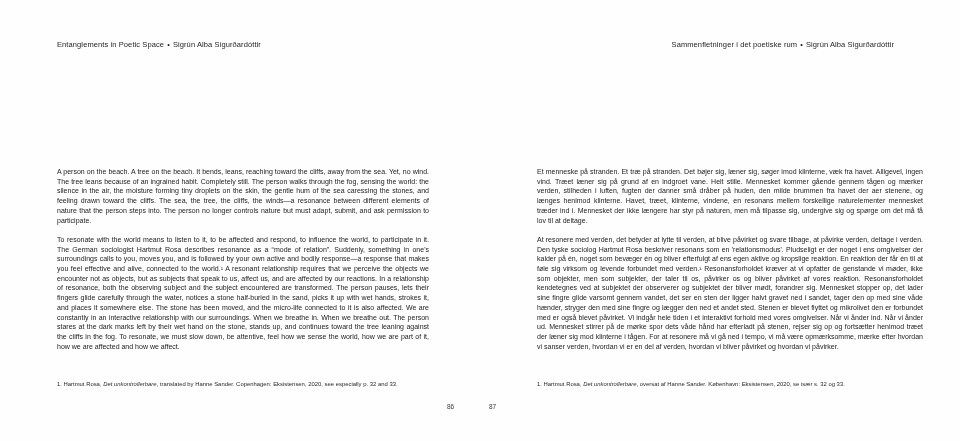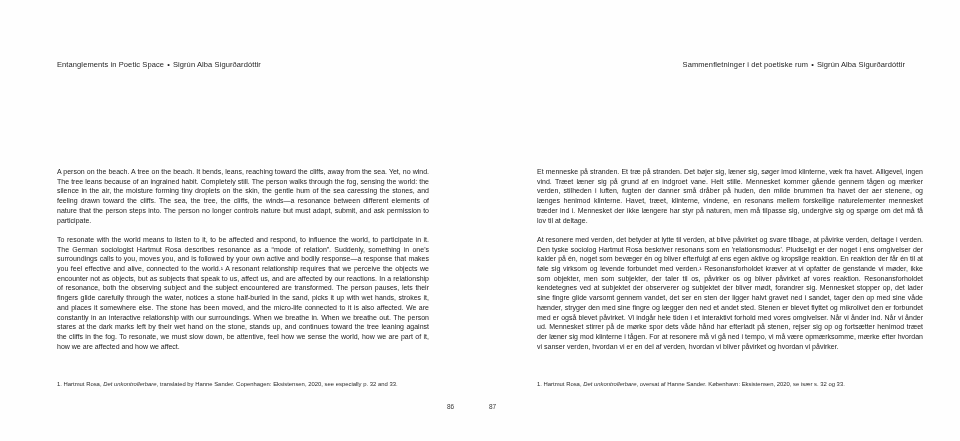--- a/index.html
+++ b/index.html
@@ -16,24 +16,23 @@
     color: #1f1f1f;
     overflow: hidden;
   }
   .running-head {
     position: absolute;
     top: 40px;
     font-size: 7.5px;
     letter-spacing: 0.1px;
     white-space: nowrap;
     color: #1f1f1f;
-    margin-top: 20px;
   }
   .running-head-left { left: 57px; text-align: left; }
-  .running-head-right { right: 55px; text-align: left; }
+  .running-head-right { right: 66px; text-align: left; }
   .running-head .sep { padding: 0 3px; }
   .body-col {
     position: absolute;
     top: 167px;
     font-size: 7px;
     line-height: 9.7px;
     text-align: justify;
     color: #222222;
   }
   .body-col-left { left: 57px; width: 372px; }

